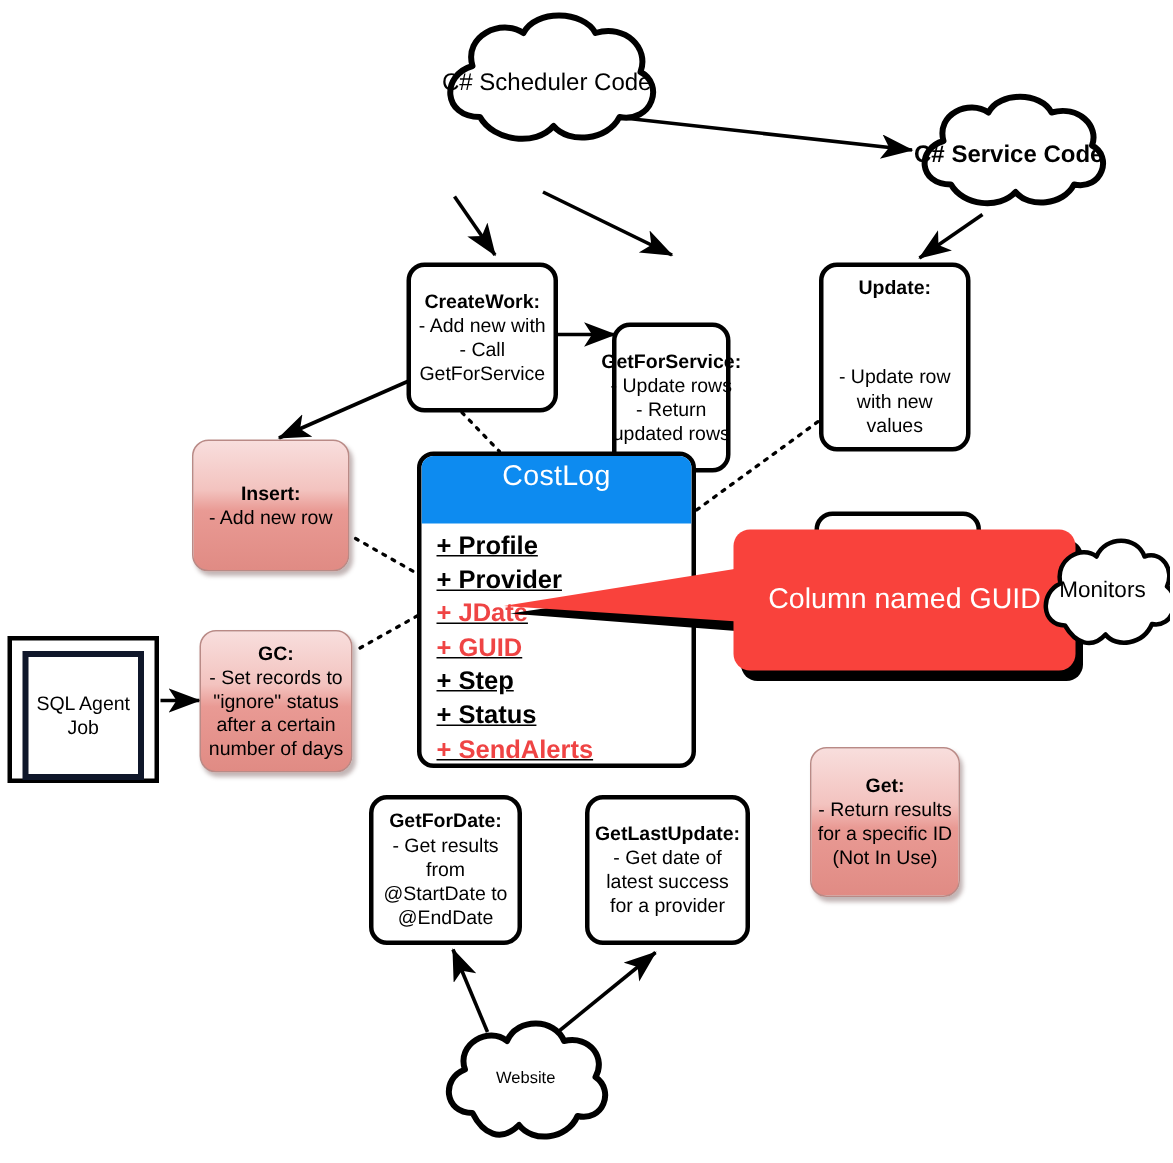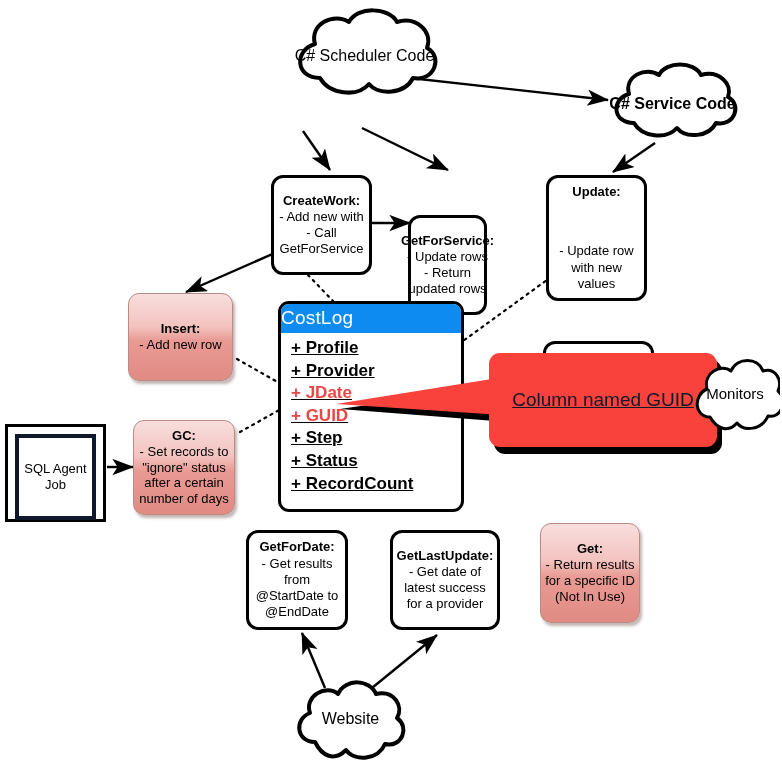--- a/index.html
+++ b/index.html
@@ -16,43 +16,43 @@
   
   .rbox{border:3px solid #000;border-radius:12px;background:#fff;
         display:flex;align-items:center;justify-content:center;text-align:center;
         font-size:13px;line-height:1.25;padding:4px 5px;}
   .rbox .ttl{font-weight:bold;display:block;}
   .rbox .bd{display:block;}
 
   
   .classbox{border:3px solid #000;border-radius:11px;background:#fff;overflow:hidden;
             display:flex;flex-direction:column;}
-  .classbox .hdr{background:#0d8bf0;color:#fff;font-size:19px;
-                 padding:3px 0 4px;letter-spacing:.2px;}
+  .classbox .hdr{background:#0d8bf0;color:#fff;font-size:19px;text-align:center;
+                 padding:3px 0 20px;letter-spacing:.2px;}
   .classbox .attrs{flex:1;padding:4px 0 2px 10px;text-decoration:underline;}
   .classbox .attr{font-size:17px;font-weight:bold;line-height:1.33;white-space:nowrap;}
   .classbox .attr.red{color:#ef4444;}
 
   
   .sbox{border-radius:11px;text-align:center;font-size:13px;line-height:1.22;
         display:flex;align-items:center;justify-content:center;padding:13px 4px;
         background:linear-gradient(180deg,#f8dedd 0%,#f3c3bf 38%,#e99a94 54%,#e08b84 100%);
         border:1px solid #b98a86;box-shadow:2px 3px 3px rgba(120,90,90,.45);}
   .sbox .ttl{font-weight:bold;display:block;}
 
   
   .dbox{border:3px solid #000;background:#fff;padding:7px;}
   .dbox .inner{border:4px solid #0f172a;height:100%;display:flex;align-items:center;
                justify-content:center;text-align:center;font-size:13px;line-height:1.25;}
 
   
   .callout-shadow{position:absolute;z-index:4;background:#000;border-radius:11px;}
   .callout{position:absolute;z-index:5;background:#f9423c;border-radius:11px;
            display:flex;align-items:center;justify-content:center;
-           color:#0f172a;font-size:19px;text-decoration:underline;}
+           color:#ffffff;font-size:19px;}
   .hidden-box{position:absolute;z-index:2;border:3px solid #000;border-radius:12px;background:#fff;}
 </style>
 </head>
 <body>
 
 <div id="stage">
 
   <svg id="links" viewBox="0 0 782 775" width="782" height="775">
     <defs>
       <marker id="ah" markerWidth="10" markerHeight="10" refX="8.6" refY="3.4" orient="auto" markerUnits="strokeWidth">
@@ -119,21 +119,21 @@
     </svg>
     <span class="cap" style="font-size:15px;">Monitors</span>
   </div>
 
   <div class="node cloud" style="left:288px;top:672px;width:125px;height:95px;">
     <svg viewBox="0 0 125 95" width="125" height="95" style="position:absolute;left:0;top:0;">
       <path d="M27,70 C8,70 6,47 22,41 C16,24 38,12 50,22 C57,6 82,7 88,22
                C106,18 116,34 109,46 C122,55 114,76 97,72
                C90,88 67,90 58,78 C46,90 34,84 27,70 Z" fill="#fff" stroke="#000" stroke-width="4" stroke-linejoin="round"></path>
     </svg>
-    <span class="cap" style="font-size:16px;text-align:center;">Website</span>
+    <span class="cap" style="font-size:11px;text-align:center;">Website</span>
   </div>
 
   <div class="node rbox" style="left:271px;top:175px;width:101px;height:100px;">
     <div>
       <span class="ttl">CreateWork:</span>
       <span class="bd" style="white-space:pre-line;">- Add new with
 - Call GetForService</span>
     </div>
   </div>
 
@@ -173,40 +173,41 @@
     </div>
   </div>
 
   <div class="node sbox" style="left:133px;top:420px;width:102px;height:95px;">
     <div>
       <span class="ttl">GC:</span>
       <span>- Set records to "ignore" status after a certain number of days</span>
     </div>
   </div>
 
-  <div class="node sbox" style="left:540px;top:523px;width:100px;height:100px;">
+  <div class="node sbox" style="left:540px;top:498px;width:100px;height:100px;">
     <div>
       <span class="ttl">Get:</span>
       <span>- Return results for a specific ID (Not In Use)</span>
     </div>
   </div>
 
   <div class="node dbox" style="left:5px;top:424px;width:101px;height:98px;">
     <div class="inner">SQL Agent Job</div>
   </div>
 
   <div class="node classbox" style="left:278px;top:301px;width:186px;height:211px;">
     <div class="hdr">CostLog</div>
     <div class="attrs">
       <div class="attr">+ Profile</div>
       <div class="attr">+ Provider</div>
       <div class="attr red">+ JDate</div>
       <div class="attr red">+ GUID</div>
       <div class="attr">+ Step</div>
       <div class="attr">+ Status</div>
+      <div class="attr red">+ SendAlerts</div>
       <div class="attr">+ RecordCount</div>
     </div>
   </div>
 
   <div class="hidden-box" style="left:543px;top:341px;width:105px;height:100px;"></div>
 
   <svg style="position:absolute;left:330px;top:360px;width:200px;height:70px;z-index:4;" viewBox="0 0 200 70" width="200" height="70">
     <path d="M10,49 L172,25 L178,62 Z" fill="#000"></path>
     <path d="M6,44 L168,18 L172,55 Z" fill="#f9423c"></path>
   </svg>

